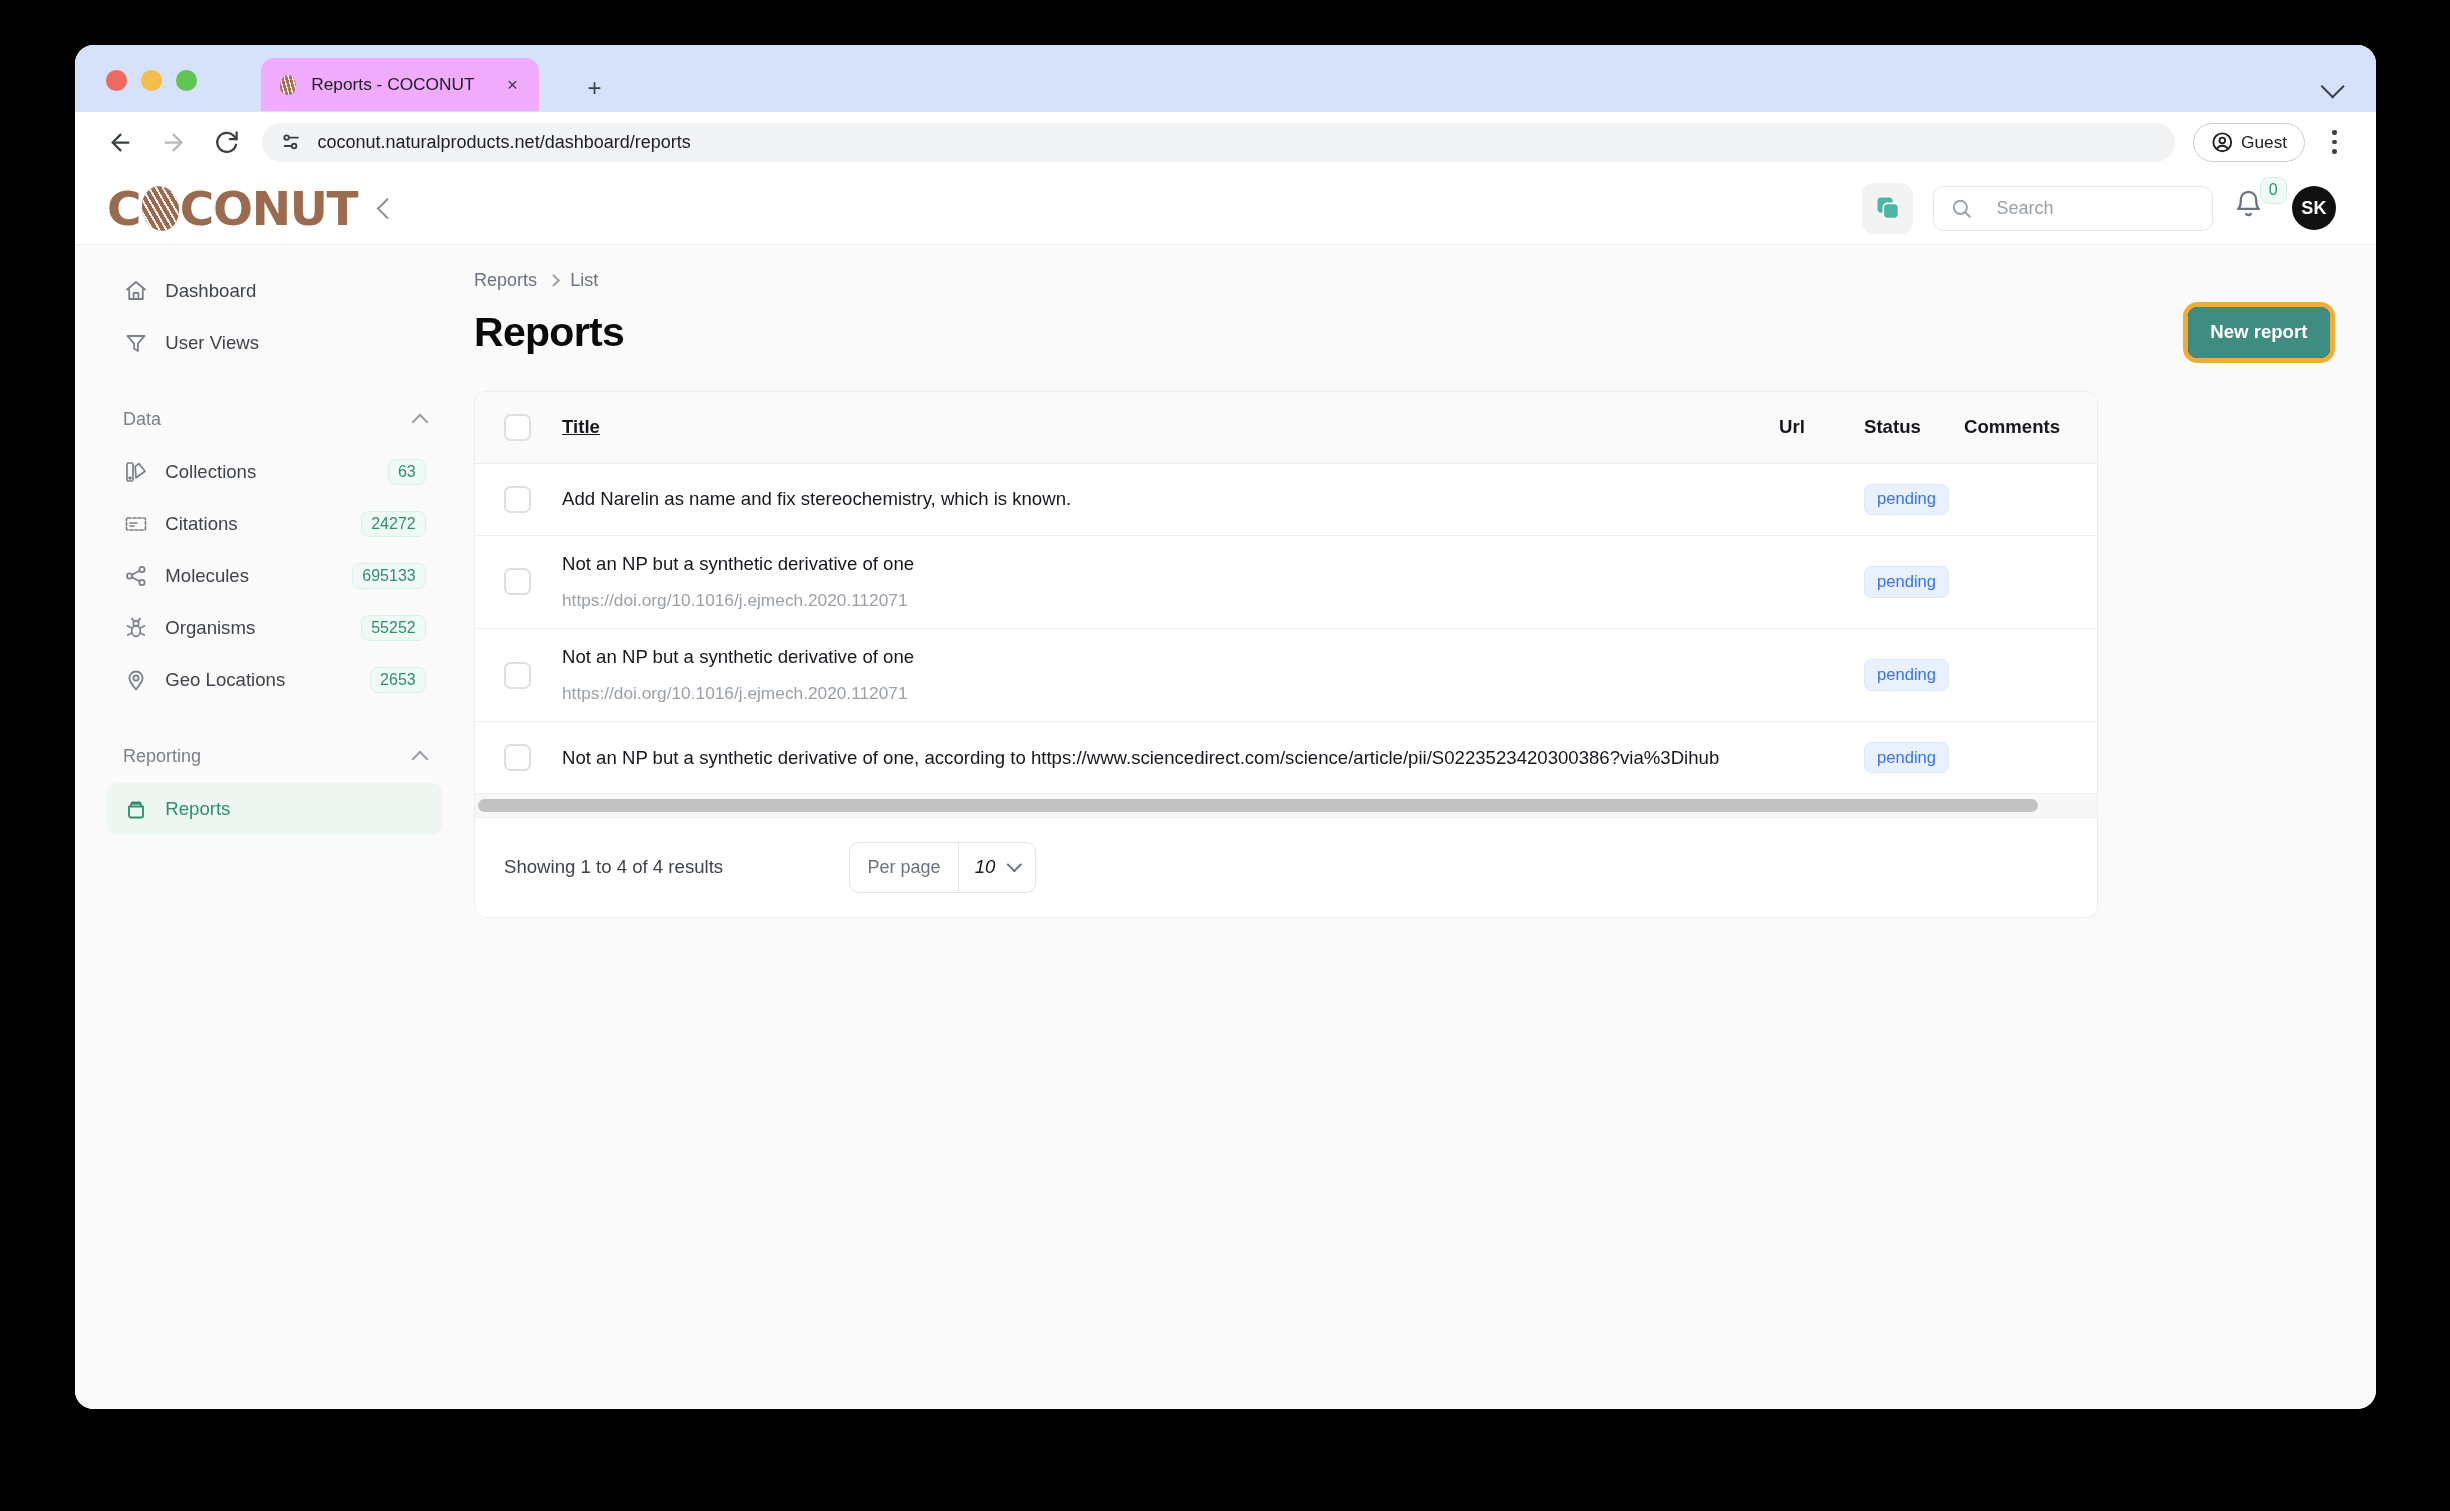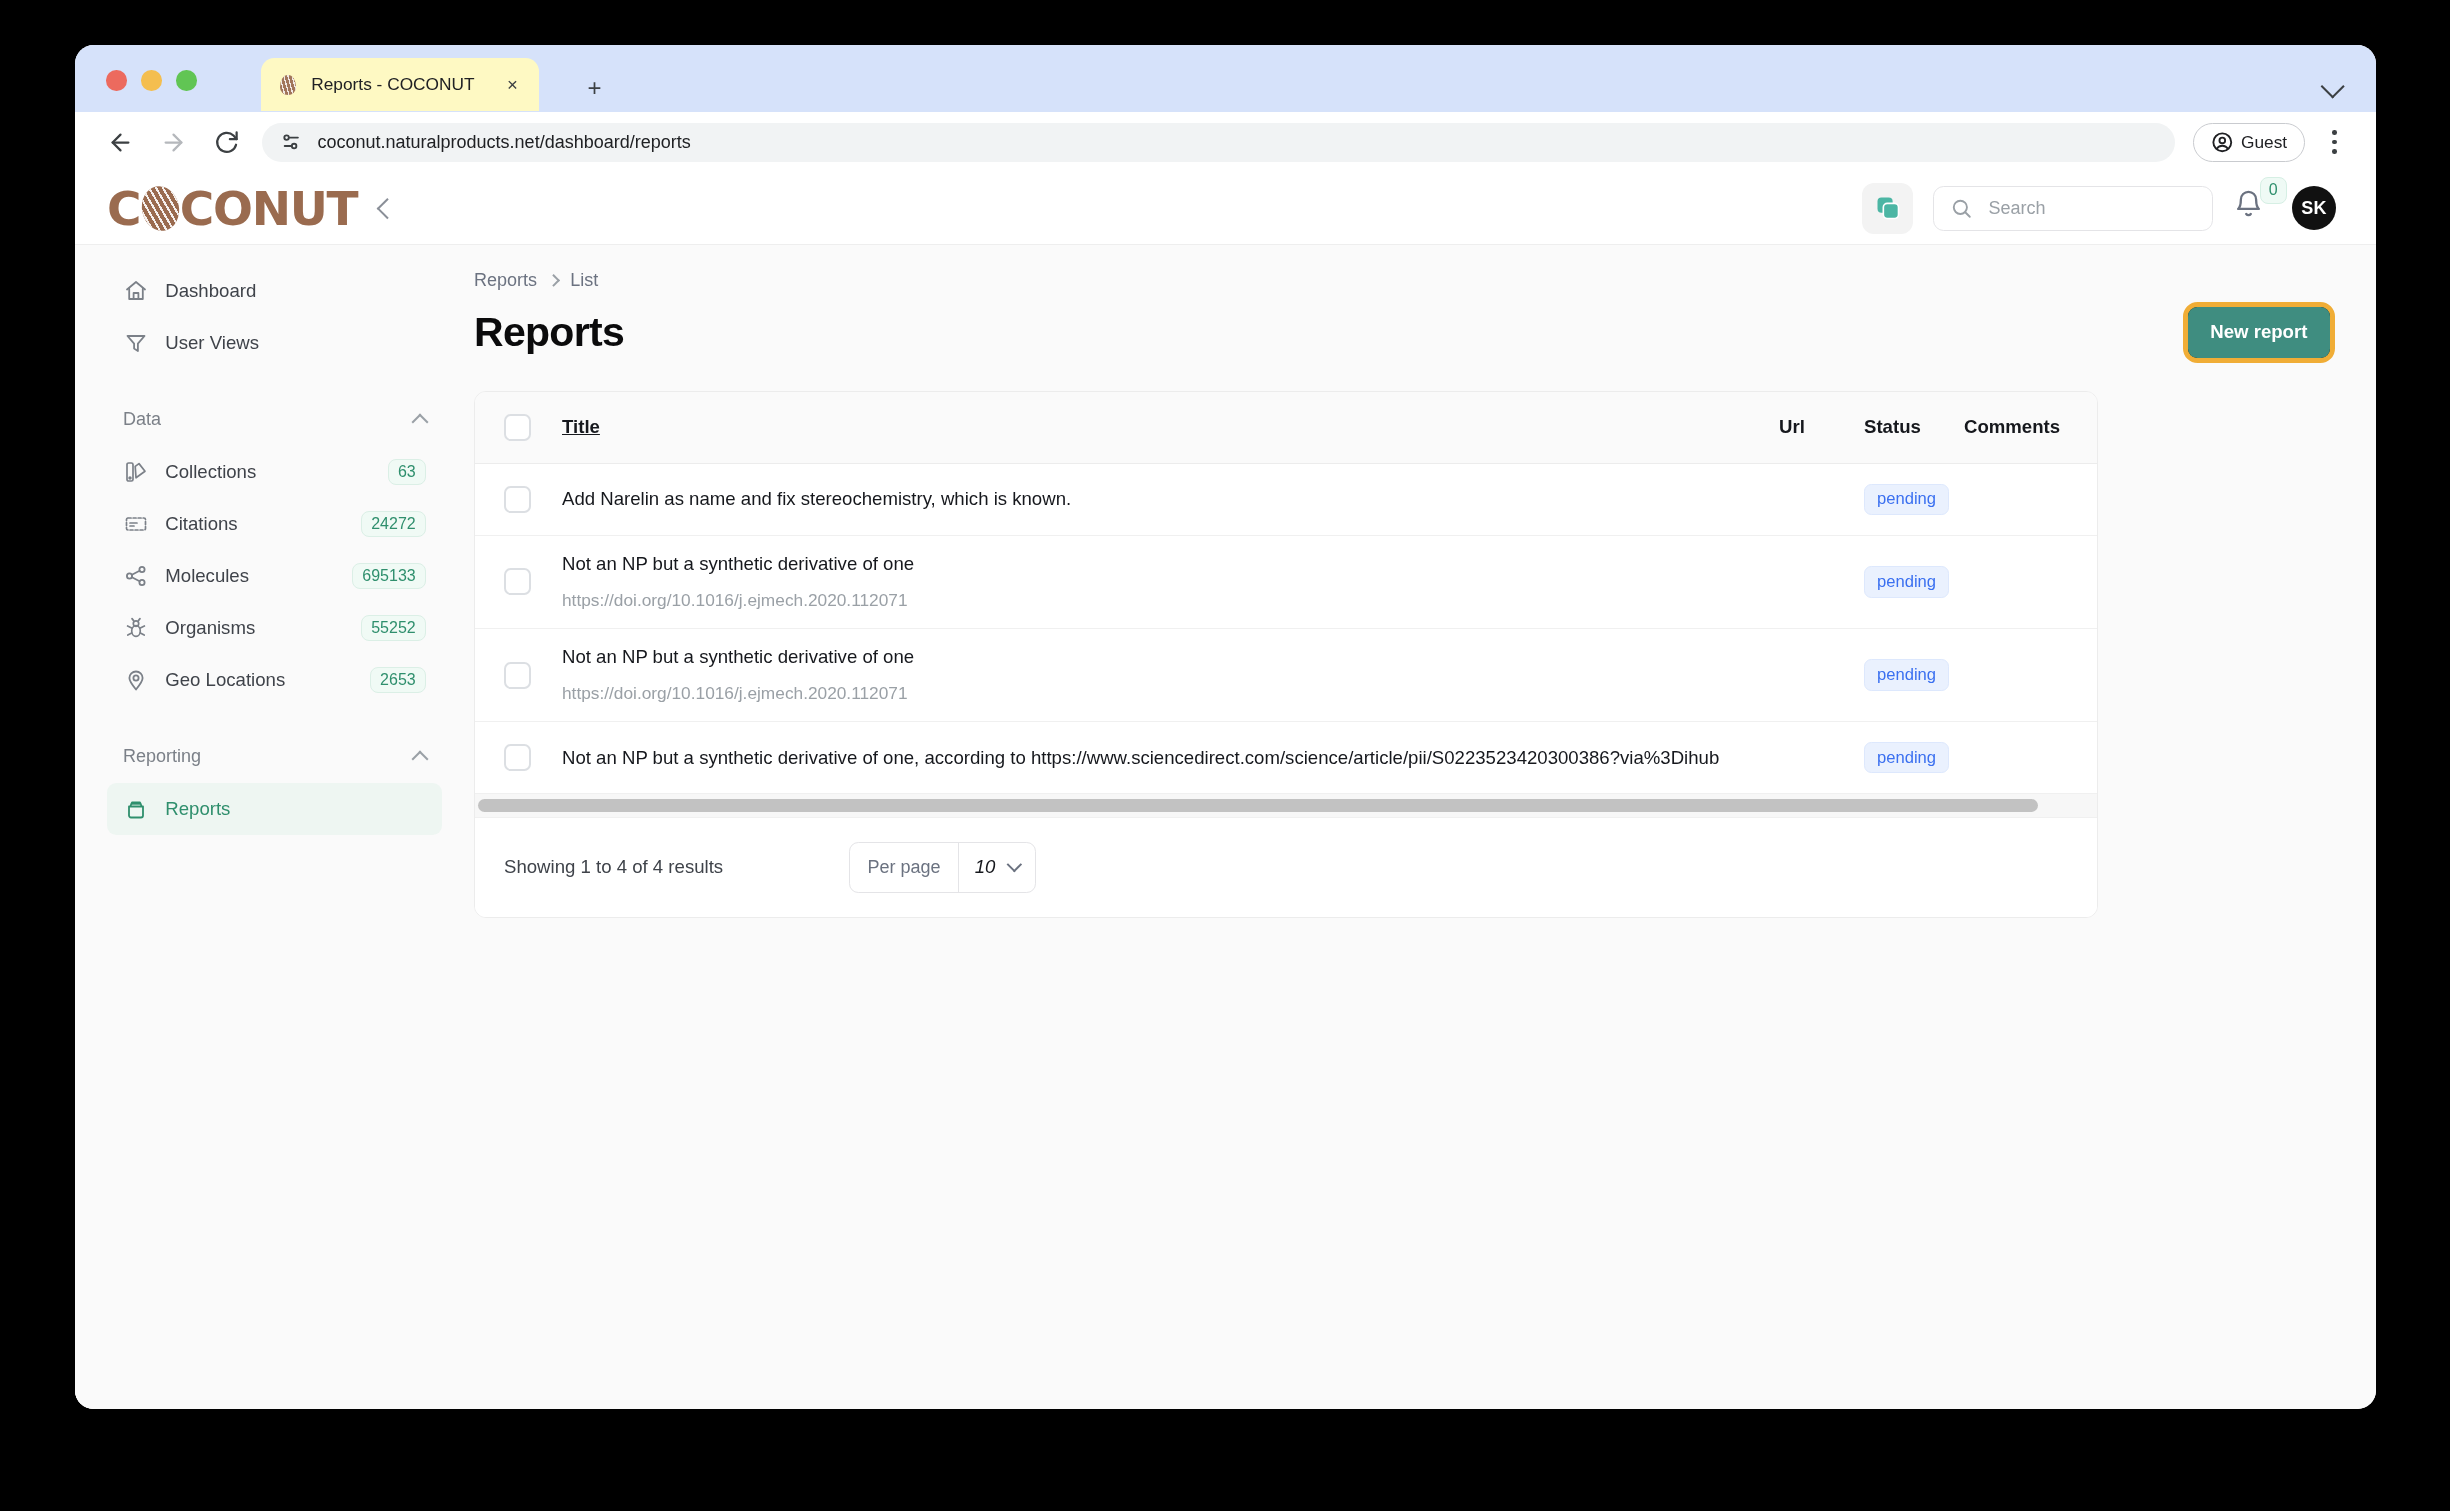--- a/index.html
+++ b/index.html
@@ -32,21 +32,21 @@
     display: flex; gap: 14.6px;
   }
   .dot { width: 20.6px; height: 20.6px; border-radius: 50%; }
   .dot.red { background: #ec6a5e; }
   .dot.yellow { background: #f4be4f; }
   .dot.green { background: #61c554; }
 
   .tab {
     position: absolute; left: 186px; top: 13.3px;
     width: 278px; height: 53px;
-    background: #fef9c3;
+    background: #f0abfc;
     border-radius: 13.3px 13.3px 0 0;
     display: flex; align-items: center;
     padding: 0 14.6px;
   }
   .tab-favicon {
     width: 25px; height: 25px; flex: 0 0 25px;
     margin-right: 10.7px;
     position: relative;
   }
   .tab-favicon .nut {
@@ -179,21 +179,21 @@
   }
   .icon-sq {
     width: 51px; height: 51px;
     background: #f3f3f3; border-radius: 12px;
     display: flex; align-items: center; justify-content: center;
   }
   .searchbox {
     width: 280px; height: 45px;
     border: 1.3px solid #e4e4e7; border-radius: 10.7px;
     background: #fff;
-    display: flex; align-items: center; gap: 16px;
+    display: flex; align-items: center; gap: 24px;
     padding: 16px 16px;
   }
   .searchbox .ph { font-size: 18px; color: #9aa0a6; }
   .bell-wrap { position: relative; width: 39px; height: 41px; }
   .badge {
     position: absolute; right: -14.6px; top: -10.7px;
     min-width: 27px; height: 27px; padding: 0 5.3px;
     background: #effaf5; border: 1.3px solid #d6efe4; border-radius: 8px;
     color: #2f8f6d; font-size: 16px;
     display: flex; align-items: center; justify-content: center;

